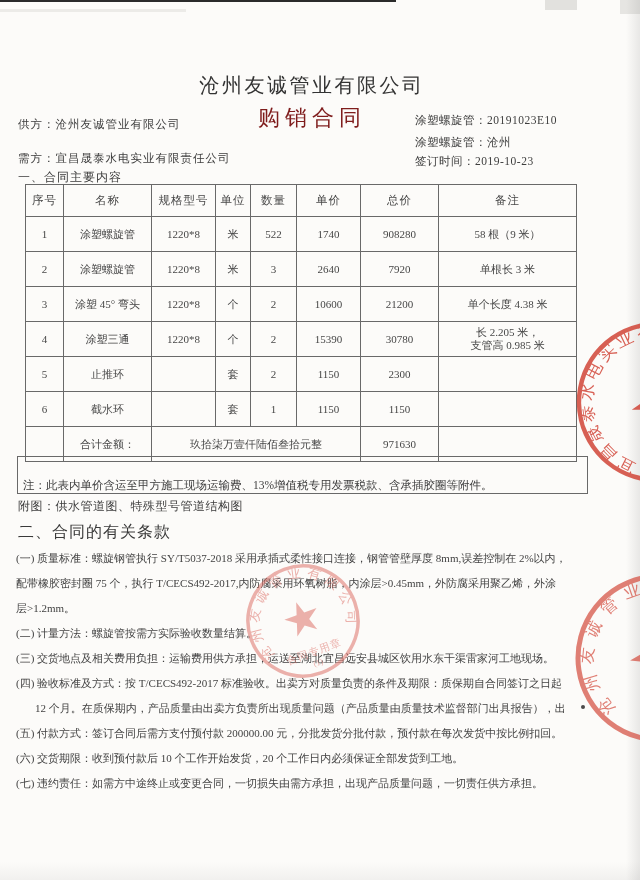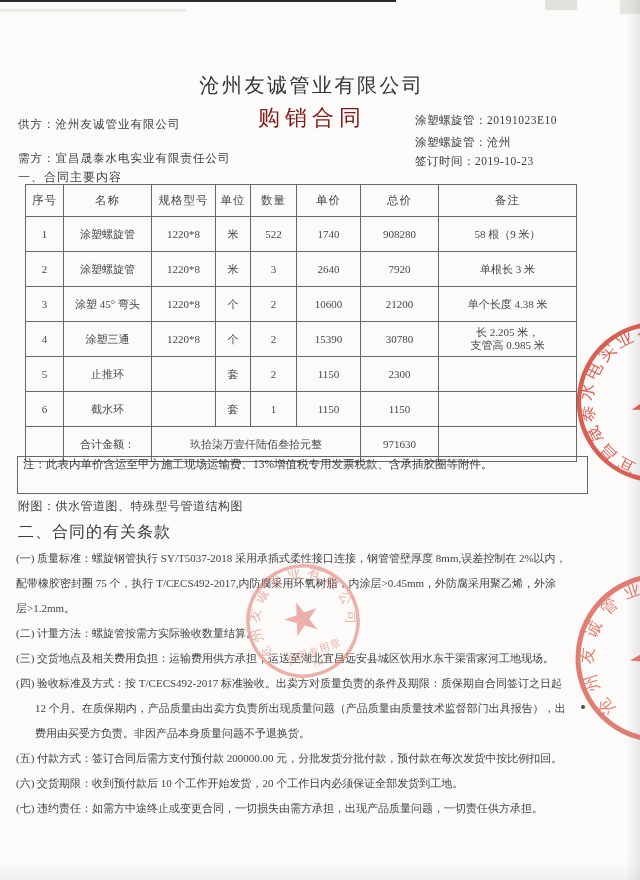--- a/index.html
+++ b/index.html
@@ -37,21 +37,21 @@
   table.items{position:absolute;left:17px;top:184px;width:551px;border-collapse:collapse;
     table-layout:fixed;font-size:11px;color:#474747;margin-left:8px;}
   table.items th,table.items td{border:1px solid #696969;text-align:center;vertical-align:middle;
     padding:0;font-weight:normal;overflow:hidden;}
   table.items th{height:31px;font-size:11.5px;letter-spacing:1px;}
   table.items td{height:34px;}
   .remark-two-line div{line-height:13px;}
 
   
   .note-box{position:absolute;left:17px;top:456px;width:560px;height:36px;border:1px solid #696969;
-    display:flex;align-items:flex-start;padding:0 4px 0 5px;font-size:11.5px;}
+    display:flex;align-items:flex-end;padding:0 4px 0 5px;font-size:11.5px;}
   .attachment-line{position:absolute;left:18px;top:498px;font-size:12px;letter-spacing:0.5px;}
   .section2-title{position:absolute;left:18px;top:522px;font-size:16px;letter-spacing:1px;color:#3a3a3a;}
 
   
   .terms{position:absolute;left:16px;top:546px;width:614px;font-size:11px;color:#424242;}
   .terms .line{height:25px;line-height:25px;white-space:nowrap;overflow:hidden;}
   .terms .line.indent{padding-left:19px;}
 
   
   .stamp{position:absolute;pointer-events:none;}
@@ -182,21 +182,20 @@
 <div class="section2-title">二、合同的有关条款</div>
 
 <div class="terms">
   <div class="line">(一) 质量标准：螺旋钢管执行 SY/T5037-2018 采用承插式柔性接口连接，钢管管壁厚度 8mm,误差控制在 2%以内，</div>
   <div class="line">配带橡胶密封圈 75 个，执行 T/CECS492-2017,内防腐采用环氧树脂，内涂层&gt;0.45mm，外防腐采用聚乙烯，外涂</div>
   <div class="line">层&gt;1.2mm。</div>
   <div class="line">(二) 计量方法：螺旋管按需方实际验收数量结算。</div>
   <div class="line">(三) 交货地点及相关费用负担：运输费用供方承担，运送至湖北宜昌远安县城区饮用水东干渠雷家河工地现场。</div>
   <div class="line">(四) 验收标准及方式：按 T/CECS492-2017 标准验收。出卖方对质量负责的条件及期限：质保期自合同签订之日起</div>
   <div class="line indent">12 个月。在质保期内，产品质量由出卖方负责所出现质量问题（产品质量由质量技术监督部门出具报告），出</div>
-  <div class="line indent">费用由买受方负责。非因产品本身质量问题不予退换货。</div>
   <div class="line">(五) 付款方式：签订合同后需方支付预付款 200000.00 元，分批发货分批付款，预付款在每次发货中按比例扣回。</div>
   <div class="line">(六) 交货期限：收到预付款后 10 个工作开始发货，20 个工作日内必须保证全部发货到工地。</div>
   <div class="line">(七) 违约责任：如需方中途终止或变更合同，一切损失由需方承担，出现产品质量问题，一切责任供方承担。</div>
 </div>
 
 <svg class="stamp stamp-buyer" width="190" height="190" viewBox="-95 -95 190 190">
   <g transform="rotate(-35)">
     <circle r="78" fill="none" stroke-width="4.5" stroke="#cf3a2c"></circle>
     <path id="arcBuyer" d="M -51.2 40.0 A 65 65 0 1 1 51.2 40.0" fill="none"></path>
     <text font-size="17" letter-spacing="3.5" text-anchor="middle" fill="#cf3a2c">

